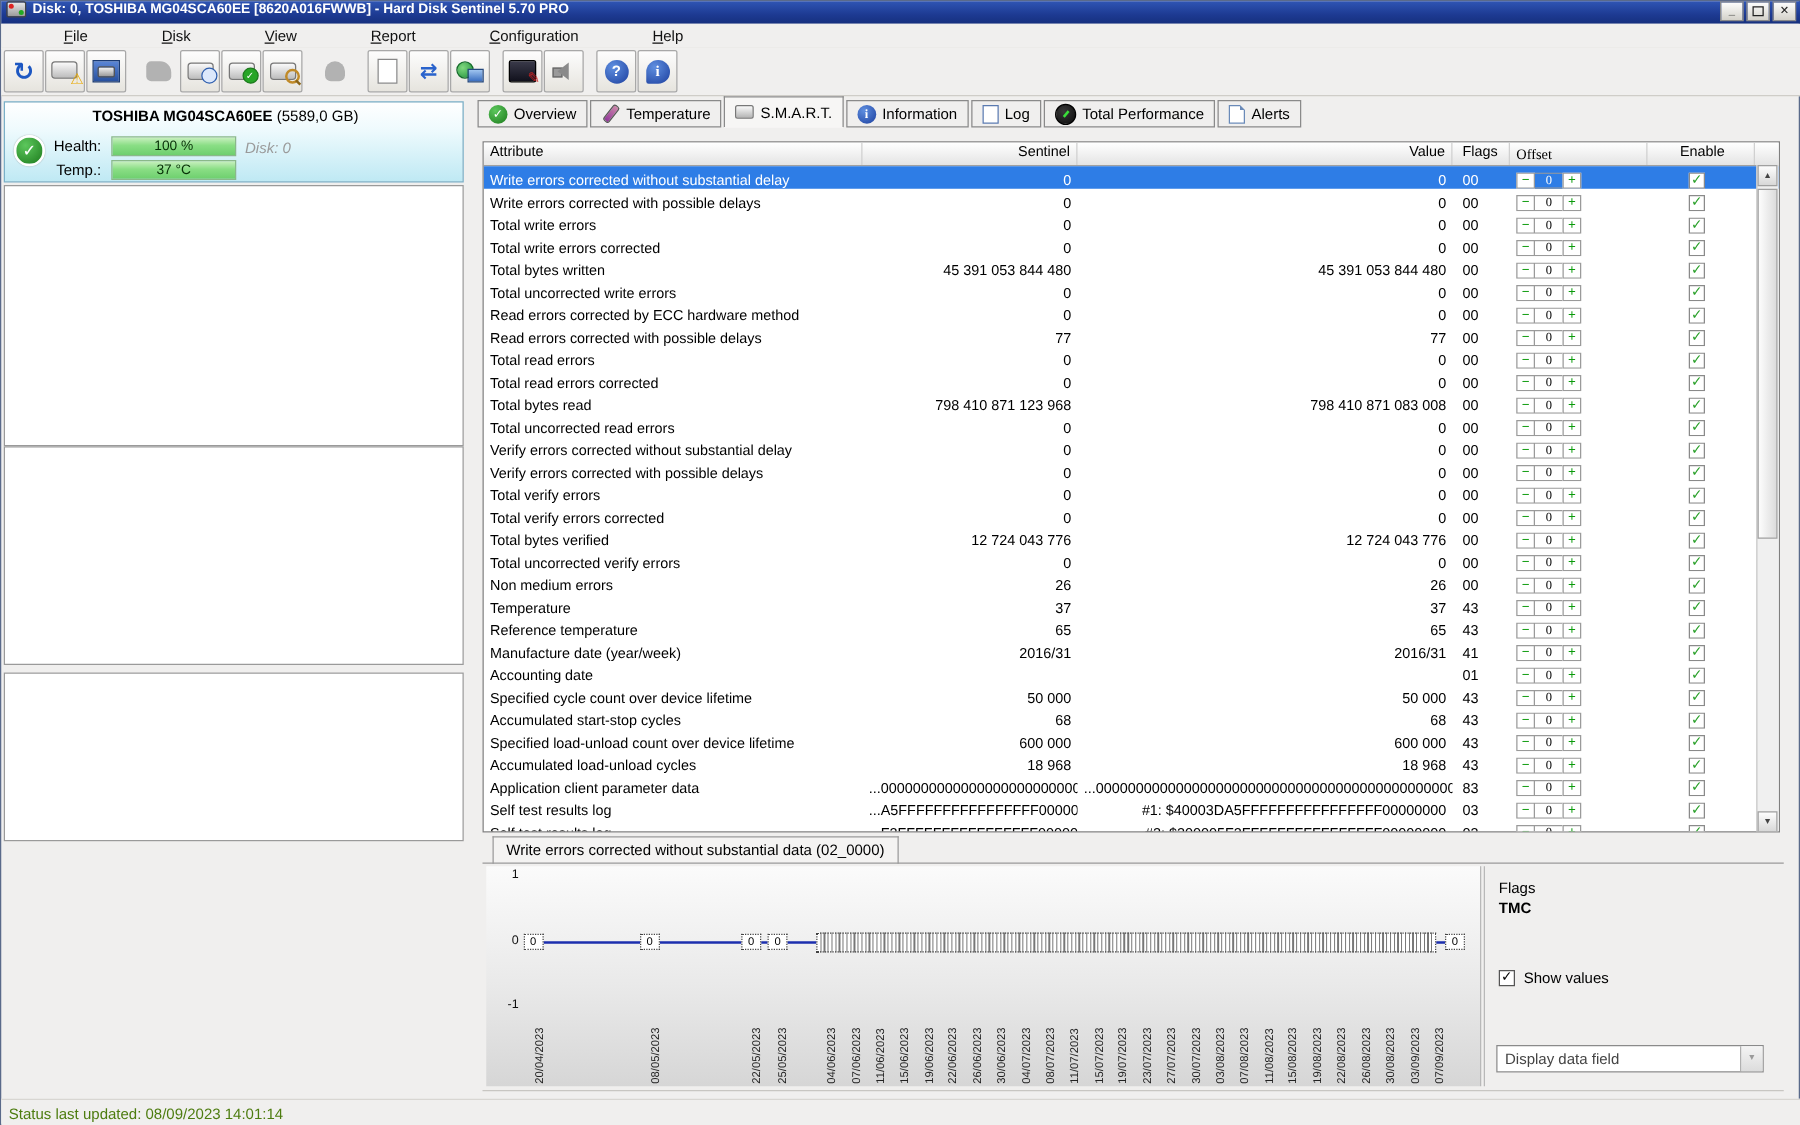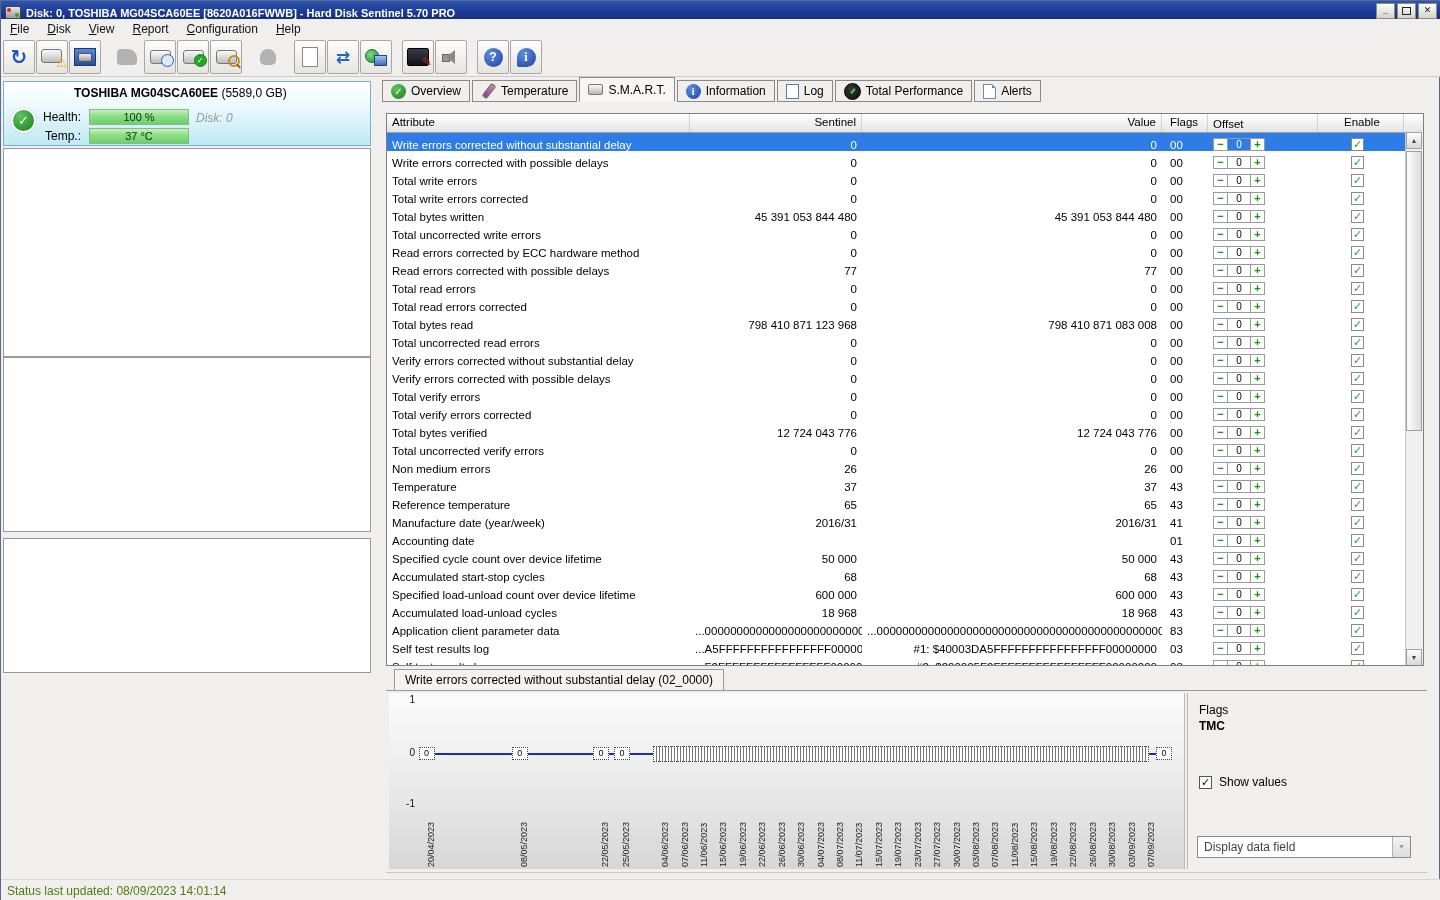--- a/index.html
+++ b/index.html
@@ -1,29 +1,29 @@
 <!DOCTYPE html>
 <html><head>
 <meta charset="utf-8">
 <style>
   html,body{margin:0;padding:0;}
   body{width:1440px;height:900px;font-family:"Liberation Sans","DejaVu Sans",sans-serif;background:#f0efee;overflow:hidden;}
   #app{position:relative;width:1440px;height:900px;background:#f0efee;border:1px solid #5a6a8a;box-sizing:border-box;}
   
-  #titlebar{position:absolute;left:0;top:0;width:1440px;height:18px;background:linear-gradient(180deg,#2f55b4 0%,#1d3a92 60%,#16307e 100%);color:#fff;display:flex;align-items:flex-end;}
+  #titlebar{position:absolute;left:0;top:0;width:1440px;height:18px;background:linear-gradient(180deg,#2f55b4 0%,#1d3a92 60%,#16307e 100%);color:#fff;display:flex;align-items:flex-start;}
   #title-icon{width:14px;height:11px;margin:0 5px 0 4px;background:linear-gradient(180deg,#e8e8e8,#9a9a9a);border:1px solid #444;border-radius:2px;position:relative;}
   #title-icon::before{content:"";position:absolute;left:1px;top:1px;width:4px;height:4px;background:#d22;border-radius:50%;}
   #title-icon::after{content:"";position:absolute;right:1px;bottom:1px;width:4px;height:4px;background:#2a2;border-radius:50%;}
   #title-text{font-size:11px;font-weight:bold;white-space:nowrap;}
   #win-controls{margin-left:auto;display:flex;gap:2px;padding-right:4px;}
   .winbtn{width:17px;height:14px;background:linear-gradient(180deg,#fdfdfd,#d4d2ca);border:1px solid #8a8a8a;font-size:9px;line-height:12px;text-align:center;color:#222;font-weight:bold;}
   .winbtn .sq{display:inline-block;width:7px;height:6px;border:1px solid #222;margin-top:3px;}
   
   #menubar{position:absolute;left:0;top:18px;width:1440px;height:19px;background:#f0efee;display:flex;align-items:center;font-size:12px;border-bottom:1px solid #e2e0dc;}
-  .menu-item{padding:3px 9px;color:#111;}
+  .menu-item{padding:3px 9px;color:#111;margin-left:41px;}
   .menu-item u{text-decoration:underline;}
   
   #toolbar{position:absolute;left:0;top:37px;width:1440px;height:39px;background:#f0efee;border-bottom:1px solid #cfcdc8;display:flex;align-items:center;padding-left:2px;box-sizing:border-box;}
   .tbtn{width:30px;height:32px;margin-right:1px;background:linear-gradient(180deg,#fdfdfd,#e6e4de);border:1px solid #a8a8a8;border-radius:2px;display:flex;align-items:center;justify-content:center;position:relative;}
   .tbtn.disabled{background:transparent;border-color:transparent;}
   .tbtn.gap{margin-left:9px;}
   .ticon{position:relative;display:inline-flex;align-items:center;justify-content:center;}
   .disk{width:19px;height:12px;background:linear-gradient(180deg,#fafafa,#bdbdbd);border:1px solid #777;border-radius:3px;position:relative;}
   .badge{position:absolute;right:-4px;bottom:-4px;width:11px;height:11px;border-radius:50%;font-size:8px;line-height:11px;text-align:center;color:#fff;}
   .refresh-icon::before{content:"↻";font-size:20px;font-weight:bold;color:#1c57c2;}
@@ -84,21 +84,21 @@
   
   #smart-table{position:absolute;left:385px;top:112px;width:1038px;height:553px;background:#fff;border:1px solid #808080;box-sizing:border-box;overflow:hidden;}
   .trh{display:flex;height:18px;background:linear-gradient(180deg,#ffffff,#e4e4e4);border-bottom:1px solid #a0a0a0;font-size:11.5px;}
   .th{box-sizing:border-box;border-right:1px solid #d0d0d0;padding:2px 5px 0 5px;white-space:nowrap;overflow:hidden;}
   .tr{display:flex;height:18px;font-size:11.5px;align-items:flex-end;}
   .td{box-sizing:border-box;padding:0 5px;white-space:nowrap;overflow:hidden;}
   .c0{flex:0 0 303px;}
   .c1{flex:0 0 172px;text-align:right;}
   .c2{flex:0 0 300px;text-align:right;}
   .c3{flex:0 0 46px;padding-left:8px;}
-  .c4{flex:0 0 110px;display:flex;align-items:center;}
+  .c4{flex:0 0 110px;display:flex;align-items:center;font-family:Liberation Serif, serif;}
   .c5{flex:0 0 86px;}
   .th.c5{padding-left:26px;}
   .tr.sel{background:#2e7de6;color:#fff;}
   .sbtn{width:15px;height:13px;background:#fff;border:1px solid #9a9a9a;color:#0a9a0a;font-weight:bold;font-size:11px;line-height:11px;text-align:center;box-sizing:border-box;}
   .sval{width:22px;height:13px;background:#fff;border:1px solid #9a9a9a;border-left:none;border-right:none;font-size:10px;line-height:12px;text-align:center;box-sizing:border-box;color:#000;}
   .tr.sel .sval{background:#2e7de6;color:#fff;}
   .cb{display:inline-block;width:13px;height:13px;margin-left:28px;background:#fff;border:1px solid #8a8a8a;box-sizing:border-box;color:#2aa02a;font-size:11px;line-height:10px;font-weight:bold;text-align:center;}
   #vscroll{position:absolute;right:0;top:18px;width:17px;height:534px;background:#f0f0f0;border-left:1px solid #c8c8c8;}
   .sarrow{position:absolute;left:0;width:16px;height:17px;background:linear-gradient(180deg,#fdfdfd,#d8d8d8);border:1px solid #a0a0a0;box-sizing:border-box;font-size:7px;text-align:center;line-height:15px;color:#444;}
   #sthumb{position:absolute;left:0;top:19px;width:16px;height:280px;background:linear-gradient(90deg,#fdfdfd,#dcdcdc);border:1px solid #a0a0a0;box-sizing:border-box;}
@@ -617,21 +617,21 @@
           <div class="td c5"><span class="cb">✓</span></div>
         </div>
       </div>
     <div id="vscroll">
       <div class="sarrow" style="top:0;">▲</div>
       <div id="sthumb"></div>
       <div class="sarrow" style="bottom:0;">▼</div>
     </div>
   </div>
 
-  <div id="chart-tab">Write errors corrected without substantial delay (02_0000)</div>
+  <div id="chart-tab">Write errors corrected without substantial data (02_0000)</div>
   <div id="chart-topline"></div>
   <div id="chart-box">
 
   <div class="ytick" style="left: 8px; top: 1px;">1</div>
       <div class="ytick" style="left: 8px; top: 54px;">0</div>
       <div class="ytick" style="left: 8px; top: 105px;">-1</div>
       <div id="zero-line" style="left: 31px; top: 60px; position: absolute; width: 750px; height: 2px; background: rgb(28, 47, 174);"></div>
       <div class="vbox" style="left: 29.52px; top: 54px;">0</div>
       <div class="vbox" style="left: 122.768px; top: 54px;">0</div>
       <div class="vbox" style="left: 203.984px; top: 54px;">0</div>

